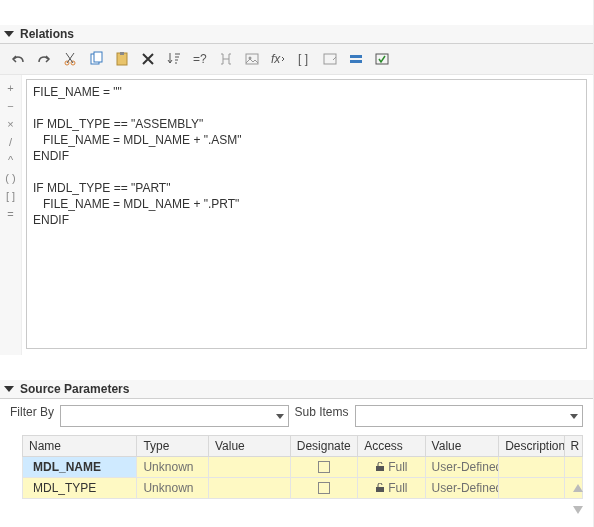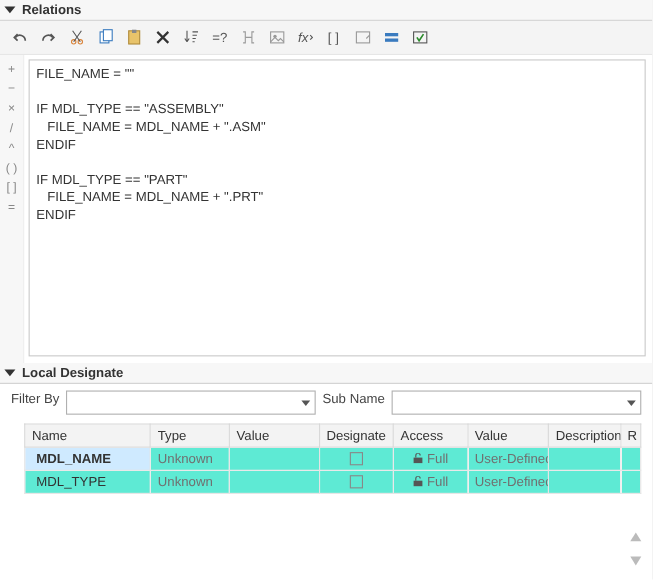--- a/index.html
+++ b/index.html
@@ -1,17 +1,17 @@
 <!DOCTYPE html>
 <html><head>
 <meta charset="utf-8">
 <style>
   * { box-sizing: border-box; font-family: "Segoe UI", Tahoma, sans-serif; font-size: 12px; }
   body { margin: 0; padding: 0; background: #fff; width: 594px; height: 527px; color: #333; }
-  .panel { display: flex; flex-direction: column; }
+  .panel { display: flex; flex-direction: column; margin-top: 25px; }
   .panel-header {
     display: flex; align-items: center; gap: 6px; padding: 2px 4px;
     border-bottom: 1px solid #d0d0d0; background: #f7f7f7;
   }
   .panel-header .tri {
     width: 0; height: 0; border-left: 5px solid transparent; border-right: 5px solid transparent;
     border-top: 6px solid #333;
   }
   .panel-header .title { font-weight: 600; color: #333; }
   .toolbar {
@@ -49,21 +49,21 @@
     border-top: 5px solid #555;
   }
   .filter-row .combo span { flex:1; }
   .table-wrap { padding: 2px 10px 4px 22px; }
   table { border-collapse: collapse; width: 100%; table-layout: fixed; }
   th {
     background: #f3f3f3; border: 1px solid #d8d8d8; text-align: left; padding: 3px 6px;
     font-weight: 400; color: #333; overflow: hidden; white-space: nowrap; text-overflow: clip;
   }
   td {
-    border: 1px solid #e4e4e4; padding: 3px 6px; color: #707070; background: #5eead4;
+    border: 1px solid #e4e4e4; padding: 3px 6px; color: #707070; background: #fef9c3;
     overflow: hidden; white-space: nowrap;
   }
   tr.sel td:first-child { background: #cfeaff; color: #333; font-weight: bold; }
   td.first { color: #333; padding-left: 10px; }
   .cb { width: 12px; height: 12px; border: 1px solid #888; margin: auto; display: block; }
   .access { display: flex; align-items: center; gap: 3px; justify-content: center; }
   .lock { width: 10px; height: 10px; }
   .sidebtns {
     position: absolute; right: 6px; bottom: 8px; display: flex; flex-direction: column; gap: 4px;
   }
@@ -193,30 +193,30 @@
 
 IF MDL_TYPE == "PART"
    FILE_NAME = MDL_NAME + ".PRT"
 ENDIF</div>
   </div>
 </div>
 
 <div class="panel lp-panel">
   <div class="panel-header">
     <div class="tri"></div>
-    <div class="title">Local Designate</div>
+    <div class="title">Source Parameters</div>
   </div>
 
   <div class="filter-row">
     <label>Filter By</label>
     <div class="combo">
       <span></span>
       <div class="cd"></div>
     </div>
-    <label>Sub Name</label>
+    <label>Sub Items</label>
     <div class="combo">
       <span></span>
       <div class="cd"></div>
     </div>
   </div>
 
   <div class="table-wrap">
     <table>
       <colgroup>
         <col style="width:112px">

